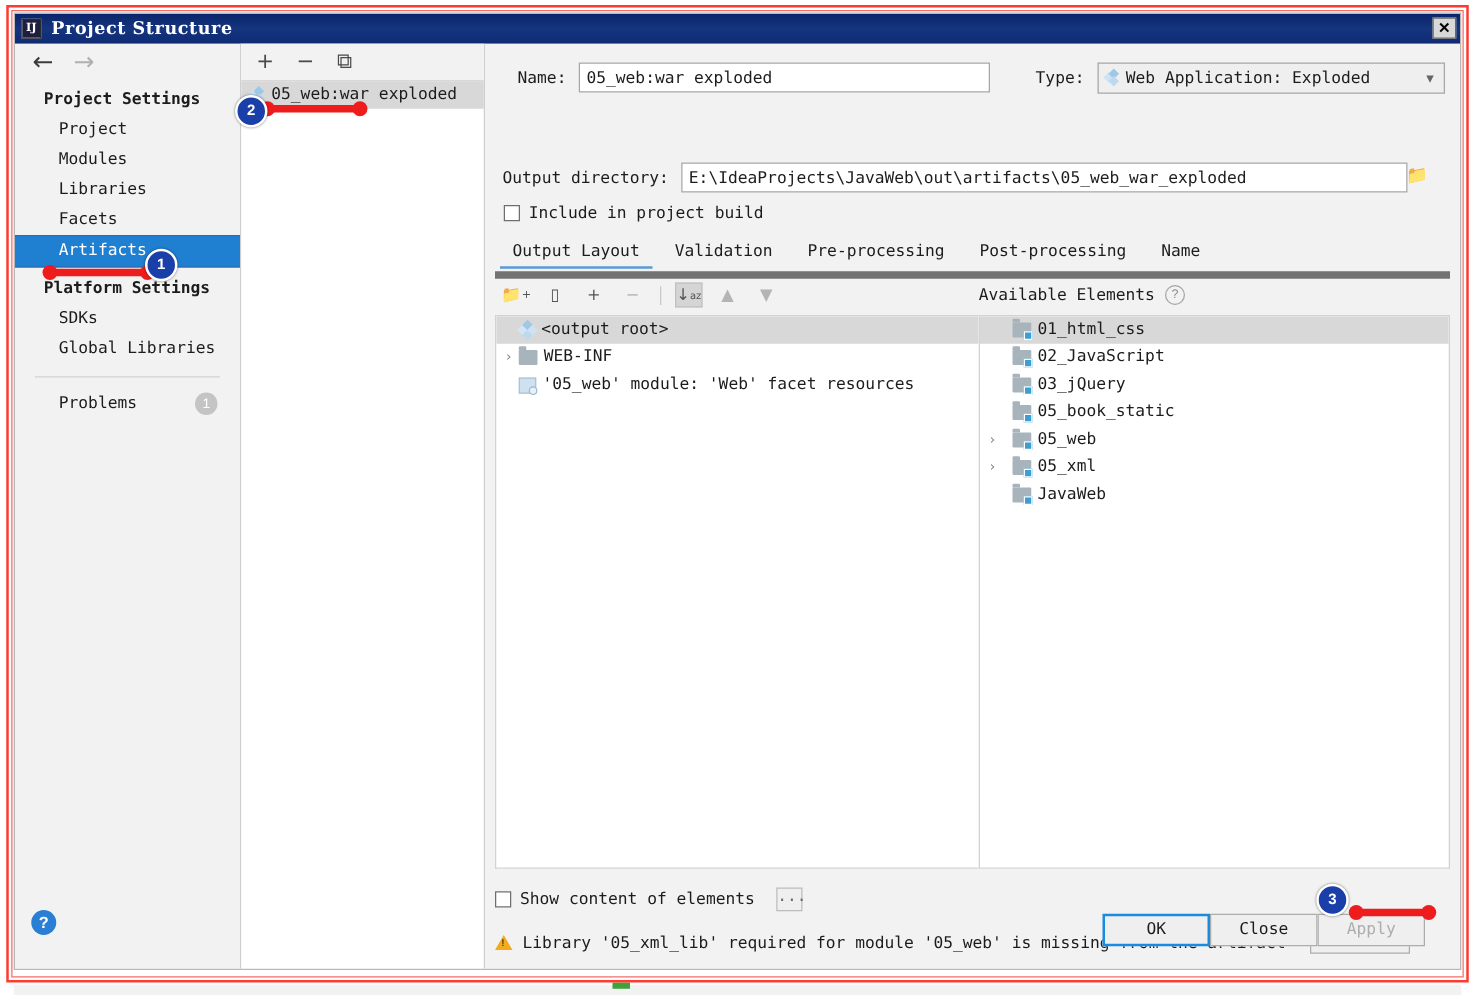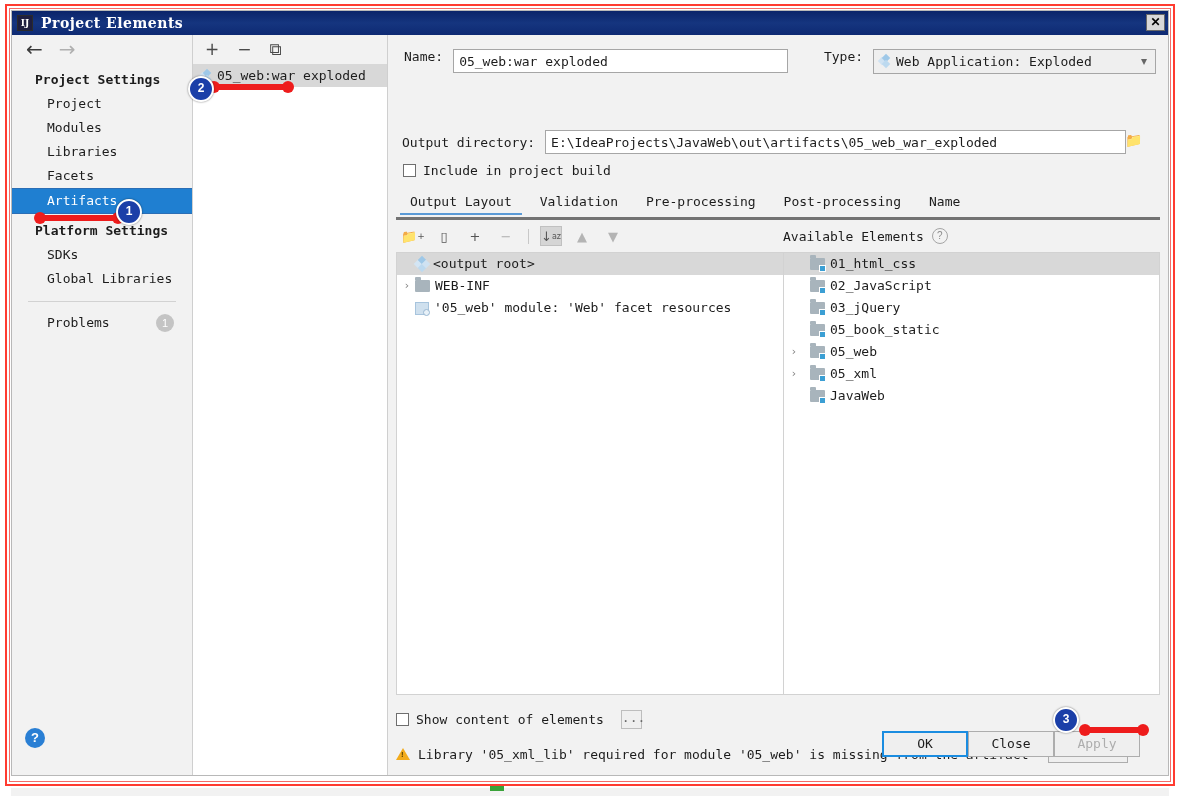--- a/index.html
+++ b/index.html
@@ -247,24 +247,24 @@
 
   
   #content {
     position: absolute;
     left: 376px; top: 24px;
     right: 0; bottom: 0;
     background: #f2f2f2;
   }
   .row-name {
     position: absolute;
-    left: 16px; top: 14px;
+    left: 26px; top: 14px;
     right: 12px; height: 26px;
     display: flex;
-    align-items: flex-start;
+    align-items: center;
   }
   .lbl { font-size: 13px; color: #1c1c1c; }
   #name-input {
     margin-left: 10px;
     width: 336px; height: 24px;
     background: #ffffff;
     border: 1px solid #a6a6a6;
     box-sizing: border-box;
     font-family: inherit;
     font-size: 13px;
@@ -341,21 +341,21 @@
     gap: 7px;
   }
 
   
   #tabs {
     position: absolute;
     left: 8px; top: 157px;
     right: 8px; height: 25px;
     display: flex;
     align-items: flex-start;
-    border-bottom: 3px solid #737373;
+    border-bottom: 6px solid #737373;
   }
   .tab {
     font-size: 13px;
     padding: 2px 14px 5px 14px;
     color: #1c1c1c;
     cursor: pointer;
     position: relative;
   }
   .tab.active::after {
     content: "";
@@ -647,21 +647,21 @@
 <body>
 
 <div id="screen">
 
   <div id="dialog">
 
     <div id="titlebar">
       <div class="title-icon">
         <div class="ij">IJ</div>
       </div>
-      <div id="title-text">Project Elements</div>
+      <div id="title-text">Project Structure</div>
       <div id="close-btn">✕</div>
     </div>
 
     <div id="sidebar">
       <div id="nav-arrows">
         <span class="nav-arrow enabled">←</span>
         <span class="nav-arrow disabled">→</span>
       </div>
 
       <div class="side-group">

